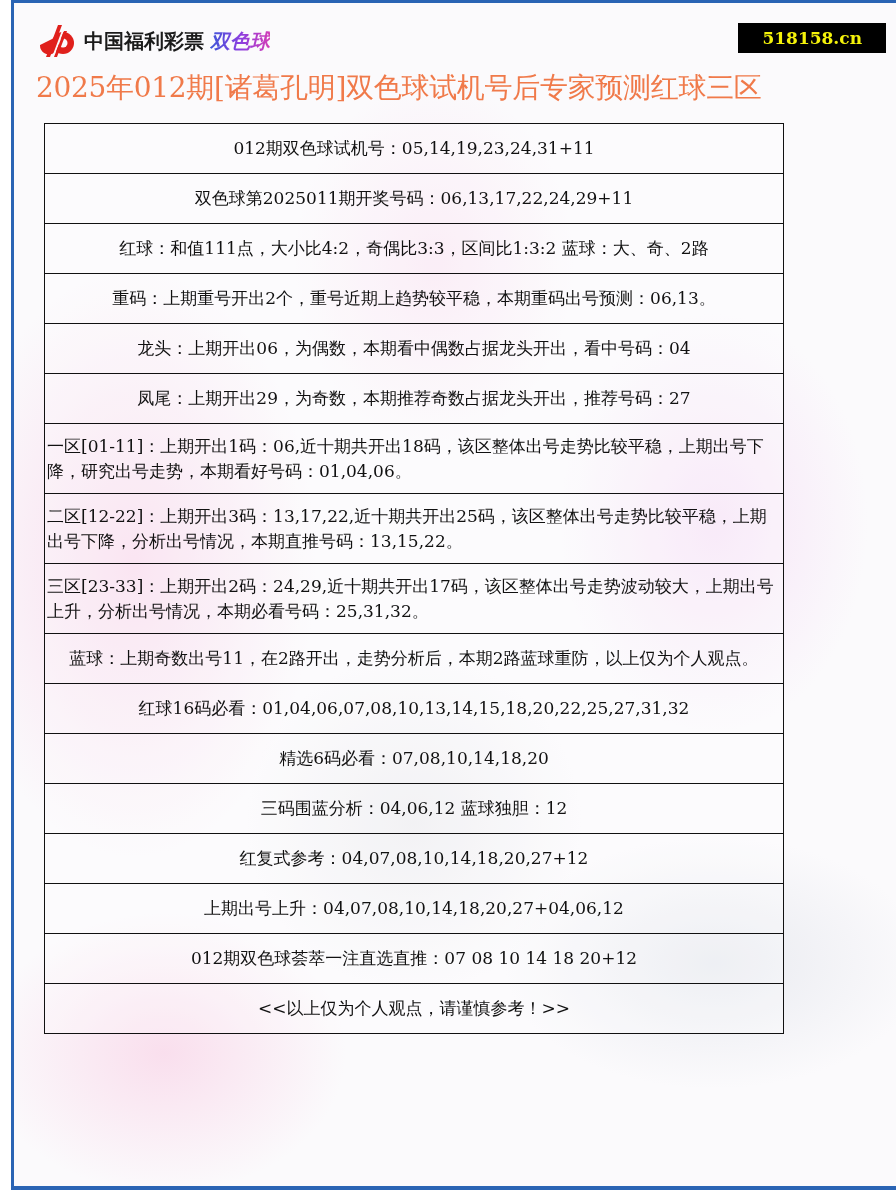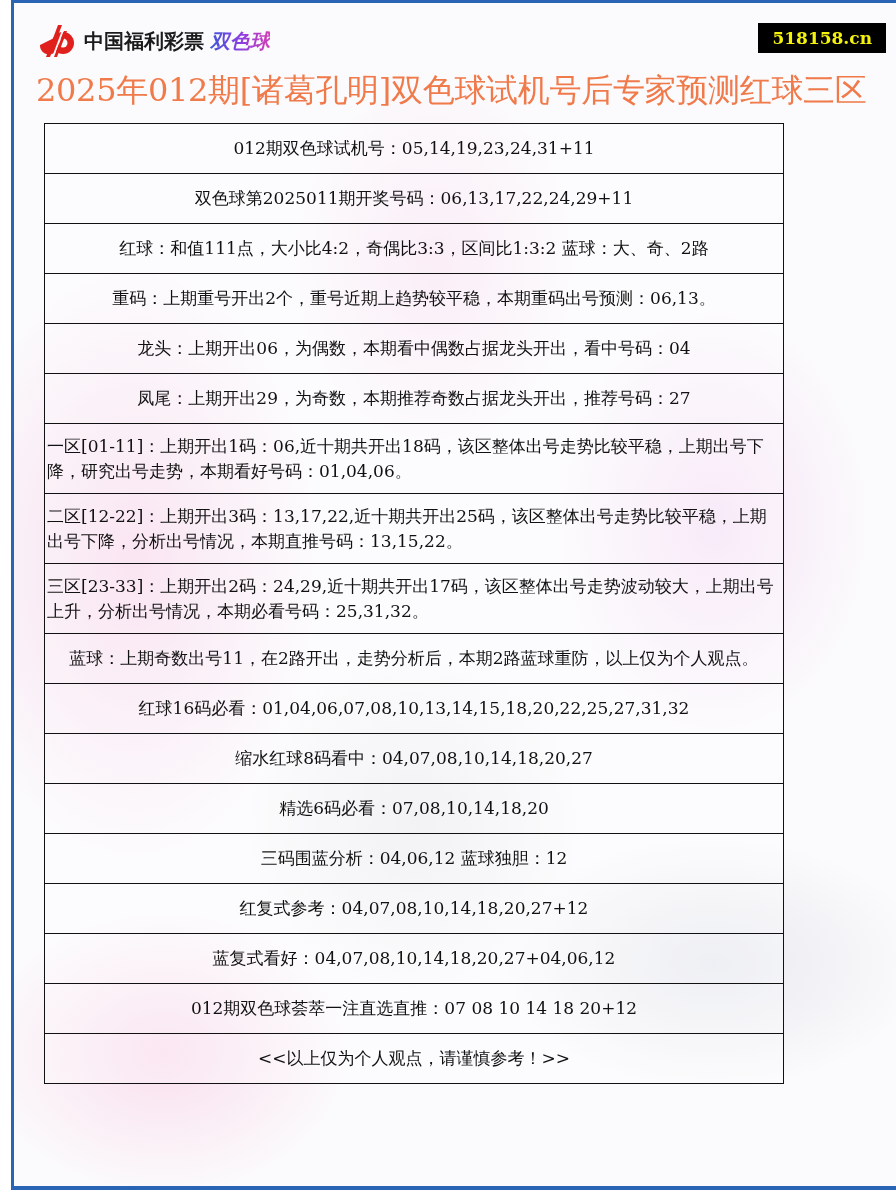--- a/index.html
+++ b/index.html
@@ -32,25 +32,25 @@
   .logo-text-b {
     font-family: "DejaVu Sans", "Liberation Sans", sans-serif;
     font-weight: bold; font-style: italic; font-size: 20px;
     background: linear-gradient(90deg, #3d56d8, #8a3ee0, #d23db7);
     -webkit-background-clip: text; background-clip: text; color: transparent;
   }
   .site-badge {
     position: absolute; right: 17px; top: 20px;
     background: #000; color: #f4f20a; font-size: 17px; font-weight: bold;
     font-family: "DejaVu Serif", "Liberation Serif", serif;
-    padding: 3px 14px; height: 24px; line-height: 24px;
+    padding: 3px 24px; height: 24px; line-height: 24px;
   }
   .page-title {
     position: absolute; left: 22px; top: 66px; width: 850px;
-    font-size: 32px; color: #f07a4a; white-space: nowrap; letter-spacing: -0.3px;
+    font-size: 28px; color: #f07a4a; white-space: nowrap; letter-spacing: -0.3px;
   }
   .content-table {
     position: absolute; left: 30px; top: 120px; width: 740px;
     border-collapse: collapse; table-layout: fixed;
   }
   .content-table td {
     border: 1px solid #111; text-align: center; vertical-align: middle;
     font-size: 17px; color: #111; padding: 0 4px; line-height: 25px;
     background: rgba(255,255,255,0.25);
   }
@@ -109,33 +109,30 @@
       <tr class="r2">
           <td class="left">三区[23-33]：上期开出2码：24,29,近十期共开出17码，该区整体出号走势波动较大，上期出号上升，分析出号情况，本期必看号码：25,31,32。</td>
         </tr>
       <tr class="r1">
           <td>蓝球：上期奇数出号11，在2路开出，走势分析后，本期2路蓝球重防，以上仅为个人观点。</td>
         </tr>
       <tr class="r1">
           <td>红球16码必看：01,04,06,07,08,10,13,14,15,18,20,22,25,27,31,32</td>
         </tr>
       <tr class="r1">
-          <td>缩水红球8码看中：04,07,08,10,14,18,20,27</td>
-        </tr>
-      <tr class="r1">
           <td>精选6码必看：07,08,10,14,18,20</td>
         </tr>
       <tr class="r1">
           <td>三码围蓝分析：04,06,12 蓝球独胆：12</td>
         </tr>
       <tr class="r1">
           <td>红复式参考：04,07,08,10,14,18,20,27+12</td>
         </tr>
       <tr class="r1">
-          <td>蓝复式看好：04,07,08,10,14,18,20,27+04,06,12</td>
+          <td>上期出号上升：04,07,08,10,14,18,20,27+04,06,12</td>
         </tr>
       <tr class="r1">
           <td>012期双色球荟萃一注直选直推：07 08 10 14 18 20+12</td>
         </tr>
       <tr class="r1">
           <td>&lt;&lt;以上仅为个人观点，请谨慎参考！&gt;&gt;</td>
         </tr>
     </tbody>
   </table>
 </div>

